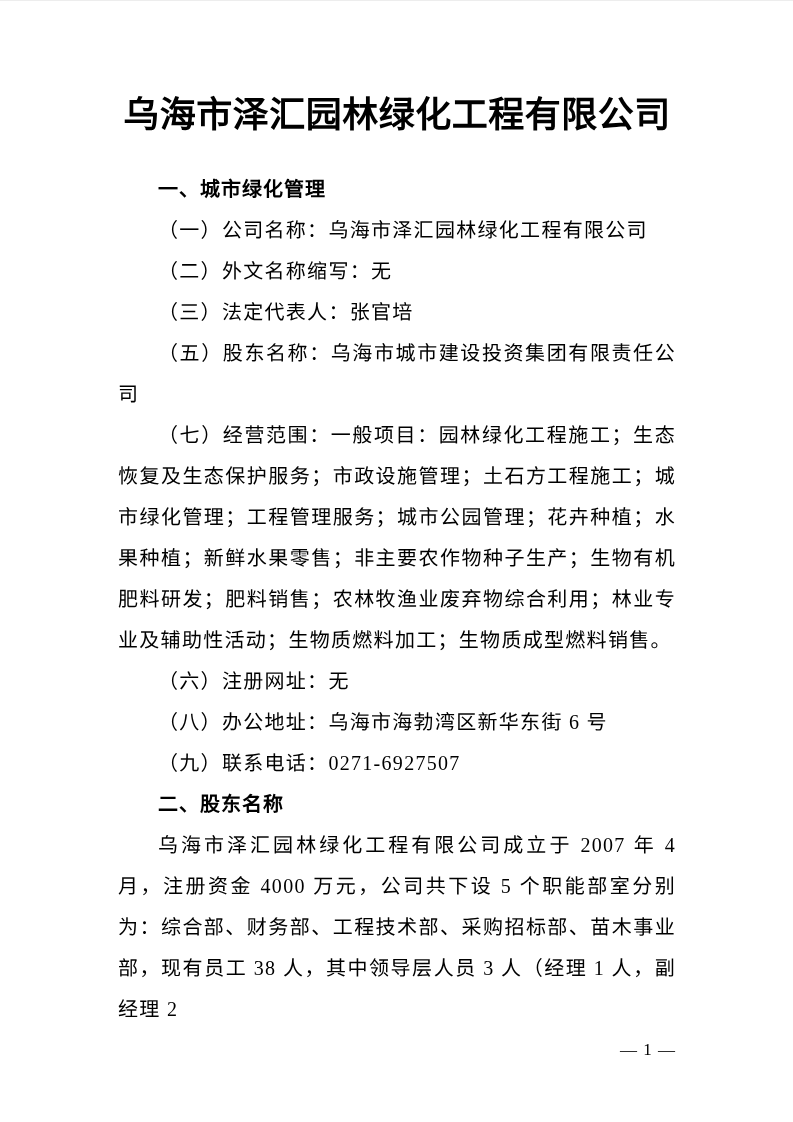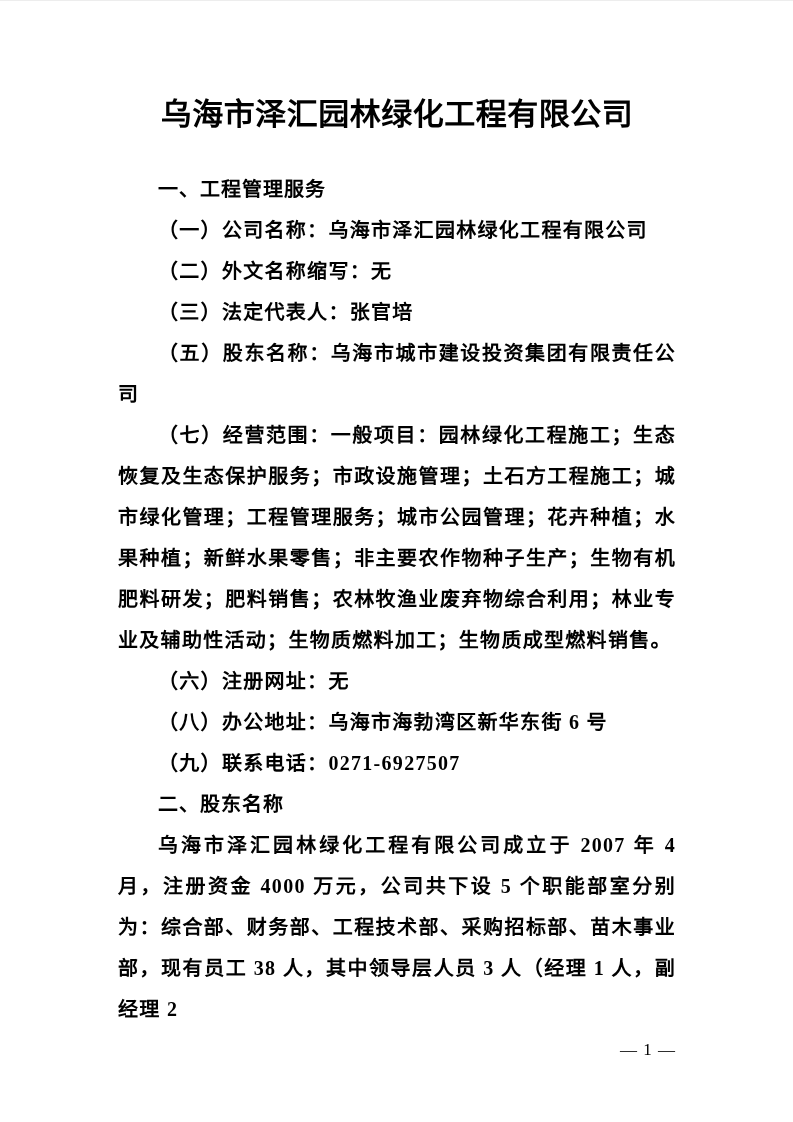--- a/index.html
+++ b/index.html
@@ -21,21 +21,21 @@
   }
   .text-block {
     position: absolute;
     left: 118px;
     top: 94px;
     width: 558px;
   }
   .doc-title {
     margin: 0 0 34px 0;
     text-align: center;
-    font-size: 31px;
+    font-size: 36px;
     font-weight: bold;
     line-height: 40px;
     letter-spacing: 0.5px;
     font-family: "Liberation Serif", "DejaVu Serif", serif;
   }
   .doc-title .title-line {
     display: block;
     white-space: nowrap;
   }
   .section-heading {
@@ -49,21 +49,20 @@
   }
   .para {
     margin: 0;
     font-size: 20px;
     line-height: 41px;
     text-indent: 2em;
     letter-spacing: 1.3px;
     text-align: justify;
     text-align-last: left;
     font-family: "Liberation Serif", "DejaVu Serif", serif;
-    font-weight: bold;
   }
   .page-number {
     position: absolute;
     top: 1038px;
     left: 560px;
     width: 116px;
     text-align: right;
     font-size: 17px;
     line-height: 22px;
     letter-spacing: 1px;
@@ -73,21 +72,21 @@
 </head>
 <body>
 
 <div class="page">
   <div class="text-block">
 
     <h1 class="doc-title">
       <span class="title-line">乌海市泽汇园林绿化工程有限公司</span>
     </h1>
 
-    <h2 class="section-heading">一、工程管理服务</h2>
+    <h2 class="section-heading">一、城市绿化管理</h2>
 
     <p class="para">（一）公司名称：乌海市泽汇园林绿化工程有限公司</p>
     <p class="para">（二）外文名称缩写：无</p>
     <p class="para">（三）法定代表人：张官培</p>
     <p class="para">（五）股东名称：乌海市城市建设投资集团有限责任公司</p>
     <p class="para">（七）经营范围：一般项目：园林绿化工程施工；生态恢复及生态保护服务；市政设施管理；土石方工程施工；城市绿化管理；工程管理服务；城市公园管理；花卉种植；水果种植；新鲜水果零售；非主要农作物种子生产；生物有机肥料研发；肥料销售；农林牧渔业废弃物综合利用；林业专业及辅助性活动；生物质燃料加工；生物质成型燃料销售。</p>
     <p class="para">（六）注册网址：无</p>
     <p class="para">（八）办公地址：乌海市海勃湾区新华东街 6 号</p>
     <p class="para">（九）联系电话：0271-6927507</p>
 

